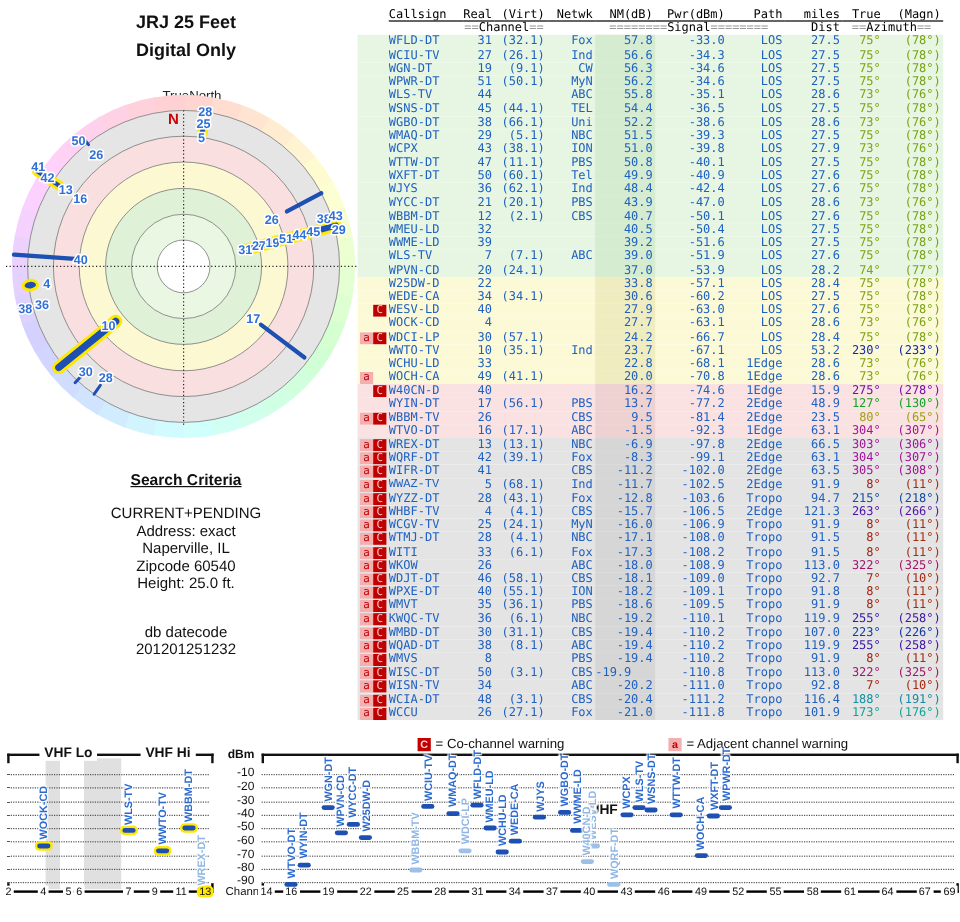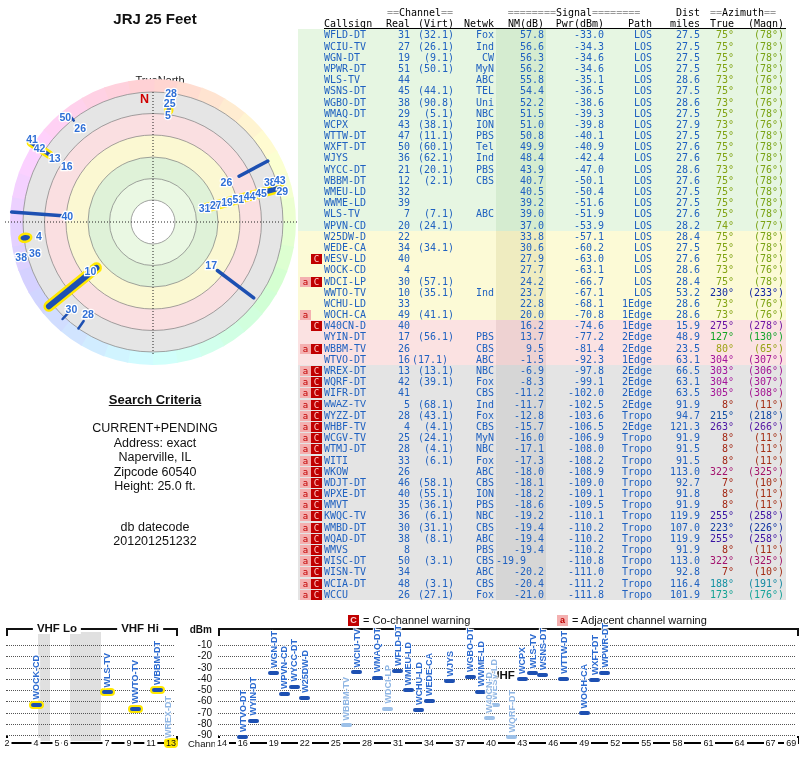--- a/index.html
+++ b/index.html
@@ -59,20 +59,21 @@
           text-align:center;line-height:11px;}
   .legtext{position:absolute;font-size:11px;color:#111;white-space:nowrap;}
   .chan-label{position:absolute;font-size:9.5px;color:#111;background:#fff;}
 </style>
 </head>
 <body>
 
 <div id="root">
 
   <div class="rtitle" style="top:10px;">JRJ 25 Feet</div>
+  <div class="rtitle" style="top:34px;">Digital Only</div>
   <div class="rsub" style="top:74px;">TrueNorth</div>
   <svg id="radar-svg" width="306" height="300" viewBox="0 0 306 300">
       <path d="M 150 13.5 A 136.5 136.5 0 0 1 175.1093593586363 15.82932484108585" fill="none" stroke="hsl(5,100%,91%)" stroke-width="13"></path>
       <path d="M 173.702976251536 15.573741713833613 A 136.5 136.5 0 0 1 198.0263850072418 22.227873371630153" fill="none" stroke="hsl(15,100%,91%)" stroke-width="13"></path>
       <path d="M 196.68574956395378 21.731957262723512 A 136.5 136.5 0 0 1 219.48415324992567 32.50871331396169" fill="none" stroke="hsl(25,100%,91%)" stroke-width="13"></path>
       <path d="M 218.25 31.78753238342412 A 136.5 136.5 0 0 1 238.83068065678867 46.359466548788774" fill="none" stroke="hsl(35,100%,91%)" stroke-width="13"></path>
       <path d="M 237.7405087222126 45.4349335142595 A 136.5 136.5 0 0 1 255.4781327823884 63.35928494789049" fill="none" stroke="hsl(45,100%,91%)" stroke-width="13"></path>
       <path d="M 254.5650664857405 62.259491277787376 A 136.5 136.5 0 0 1 268.9206852179058 82.99163763153327" fill="none" stroke="hsl(55,100%,91%)" stroke-width="13"></path>
       <path d="M 268.21246761657585 81.74999999999999 A 136.5 136.5 0 0 1 278.74989280984755 104.6600054978745" fill="none" stroke="hsl(65,100%,91%)" stroke-width="13"></path>
       <path d="M 278.26804273727646 103.31425043604621 A 136.5 136.5 0 0 1 284.66710005935136 127.70600615401855" fill="none" stroke="hsl(75,100%,91%)" stroke-width="13"></path>
@@ -163,39 +164,39 @@
     <div class="search-line">Naperville, IL</div>
     <div class="search-line">Zipcode 60540</div>
     <div class="search-line">Height: 25.0 ft.</div>
     <div class="db-block">
       <div class="search-line">db datecode</div>
       <div class="search-line">201201251232</div>
     </div>
   </div>
 
   <div id="tbl">
-      <div class="trow hdr1">
-        <div style="grid-column: 3 / 5; text-align: center;"><span class="eq">==</span>Channel<span class="eq">==</span></div>
-        <div style="grid-column: 6 / 9; text-align: center;"><span class="eq">========</span>Signal<span class="eq">========</span></div>
-        <div style="grid-column: 9 / 10; text-align: right;">Dist</div>
-        <div style="grid-column: 10 / 12; text-align: center;"><span class="eq">==</span>Azimuth<span class="eq">==</span></div>
-      </div>
       <div class="trow hdr2">
         <div></div>
         <div style="text-align: left;">Callsign</div>
         <div style="text-align: right;">Real</div>
         <div style="text-align: right;">(Virt)</div>
         <div style="text-align: right;">Netwk</div>
         <div style="text-align: right;">NM(dB)</div>
         <div style="text-align: right;">Pwr(dBm)</div>
         <div style="text-align: right;">Path</div>
         <div style="text-align: right;">miles</div>
         <div style="text-align: right;">True</div>
         <div style="text-align: right;">(Magn)</div>
       </div>
+      <div class="trow hdr1">
+        <div style="grid-column: 3 / 5; text-align: center;"><span class="eq">==</span>Channel<span class="eq">==</span></div>
+        <div style="grid-column: 6 / 9; text-align: center;"><span class="eq">========</span>Signal<span class="eq">========</span></div>
+        <div style="grid-column: 9 / 10; text-align: right;">Dist</div>
+        <div style="grid-column: 10 / 12; text-align: center;"><span class="eq">==</span>Azimuth<span class="eq">==</span></div>
+      </div>
       <div class="trow g">
         <div style="text-align: right;"><span class="warnbox"> </span><span class="warnbox"> </span></div>
         <div class="blue" style="text-align: left;">WFLD-DT</div>
         <div class="blue" style="text-align: right;">31</div>
         <div class="blue" style="text-align: right;">(32.1)</div>
         <div class="blue" style="text-align: right;">Fox</div>
         <div class="blue nm" style="text-align: right;">57.8</div>
         <div class="blue" style="text-align: right;">-33.0</div>
         <div class="blue" style="text-align: right;">LOS</div>
         <div class="blue" style="text-align: right;">27.5</div>
@@ -264,21 +265,21 @@
         <div class="blue" style="text-align: right;">-36.5</div>
         <div class="blue" style="text-align: right;">LOS</div>
         <div class="blue" style="text-align: right;">27.5</div>
         <div class="" style="text-align: right; color: rgb(128, 163, 20);">75°</div>
         <div class="" style="text-align: right; color: rgb(120, 163, 20);">(78°)</div>
       </div>
       <div class="trow g">
         <div style="text-align: right;"><span class="warnbox"> </span><span class="warnbox"> </span></div>
         <div class="blue" style="text-align: left;">WGBO-DT</div>
         <div class="blue" style="text-align: right;">38</div>
-        <div class="blue" style="text-align: right;">(90.8)</div>
+        <div class="blue" style="text-align: right;">(66.1)</div>
         <div class="blue" style="text-align: right;">Uni</div>
         <div class="blue nm" style="text-align: right;">52.2</div>
         <div class="blue" style="text-align: right;">-38.6</div>
         <div class="blue" style="text-align: right;">LOS</div>
         <div class="blue" style="text-align: right;">28.6</div>
         <div class="" style="text-align: right; color: rgb(132, 163, 20);">73°</div>
         <div class="" style="text-align: right; color: rgb(125, 163, 20);">(76°)</div>
       </div>
       <div class="trow g">
         <div style="text-align: right;"><span class="warnbox"> </span><span class="warnbox"> </span></div>
@@ -563,21 +564,21 @@
         <div class="blue" style="text-align: right;">-81.4</div>
         <div class="blue" style="text-align: right;">2Edge</div>
         <div class="blue" style="text-align: right;">23.5</div>
         <div class="" style="text-align: right; color: rgb(159, 163, 20);">80°</div>
         <div class="" style="text-align: right; color: rgb(151, 163, 20);">(65°)</div>
       </div>
       <div class="trow p">
         <div style="text-align: right;"><span class="warnbox"> </span><span class="warnbox"> </span></div>
         <div class="blue" style="text-align: left;">WTVO-DT</div>
         <div class="blue" style="text-align: right;">16</div>
-        <div class="blue" style="text-align: left;">(17.1)</div>
+        <div class="blue" style="text-align: right;">(17.1)</div>
         <div class="blue" style="text-align: right;">ABC</div>
         <div class="blue nm" style="text-align: right;">-1.5</div>
         <div class="blue" style="text-align: right;">-92.3</div>
         <div class="blue" style="text-align: right;">1Edge</div>
         <div class="blue" style="text-align: right;">63.1</div>
         <div class="" style="text-align: right; color: rgb(163, 20, 154);">304°</div>
         <div class="" style="text-align: right; color: rgb(163, 20, 147);">(307°)</div>
       </div>
       <div class="trow gr">
         <div style="text-align: right;"><span class="warnbox wa">a</span><span class="warnbox wc">C</span></div>

